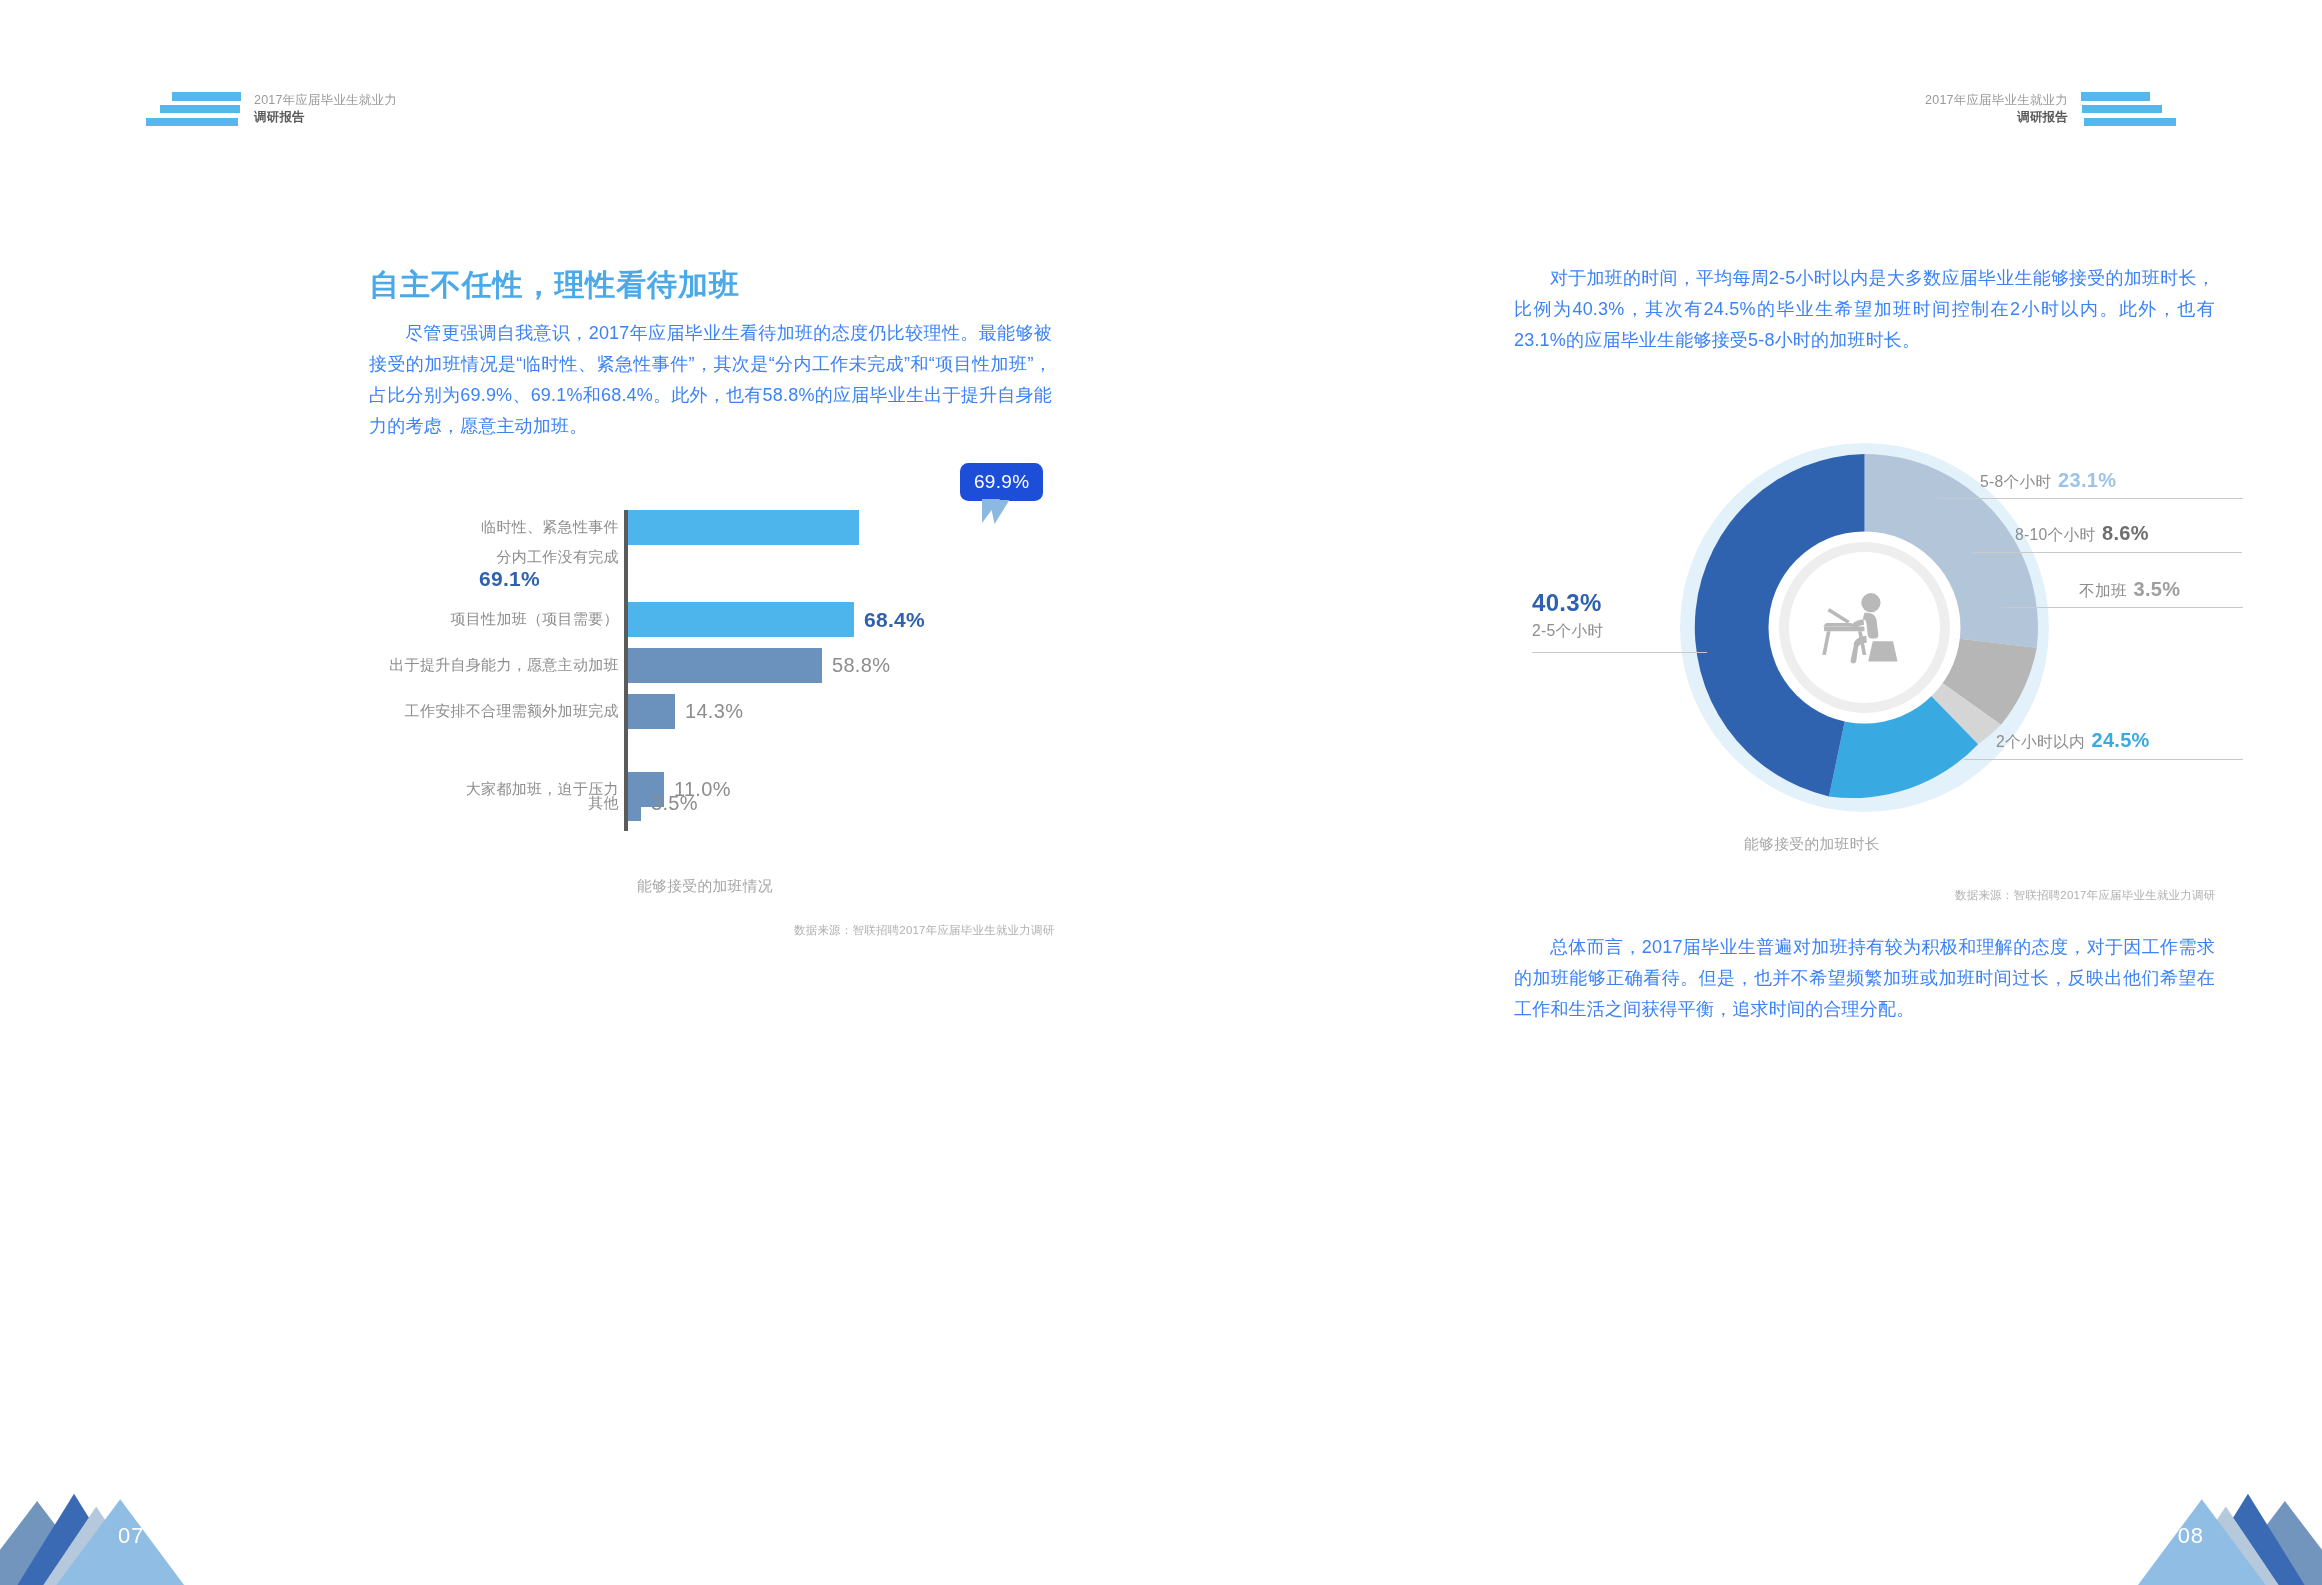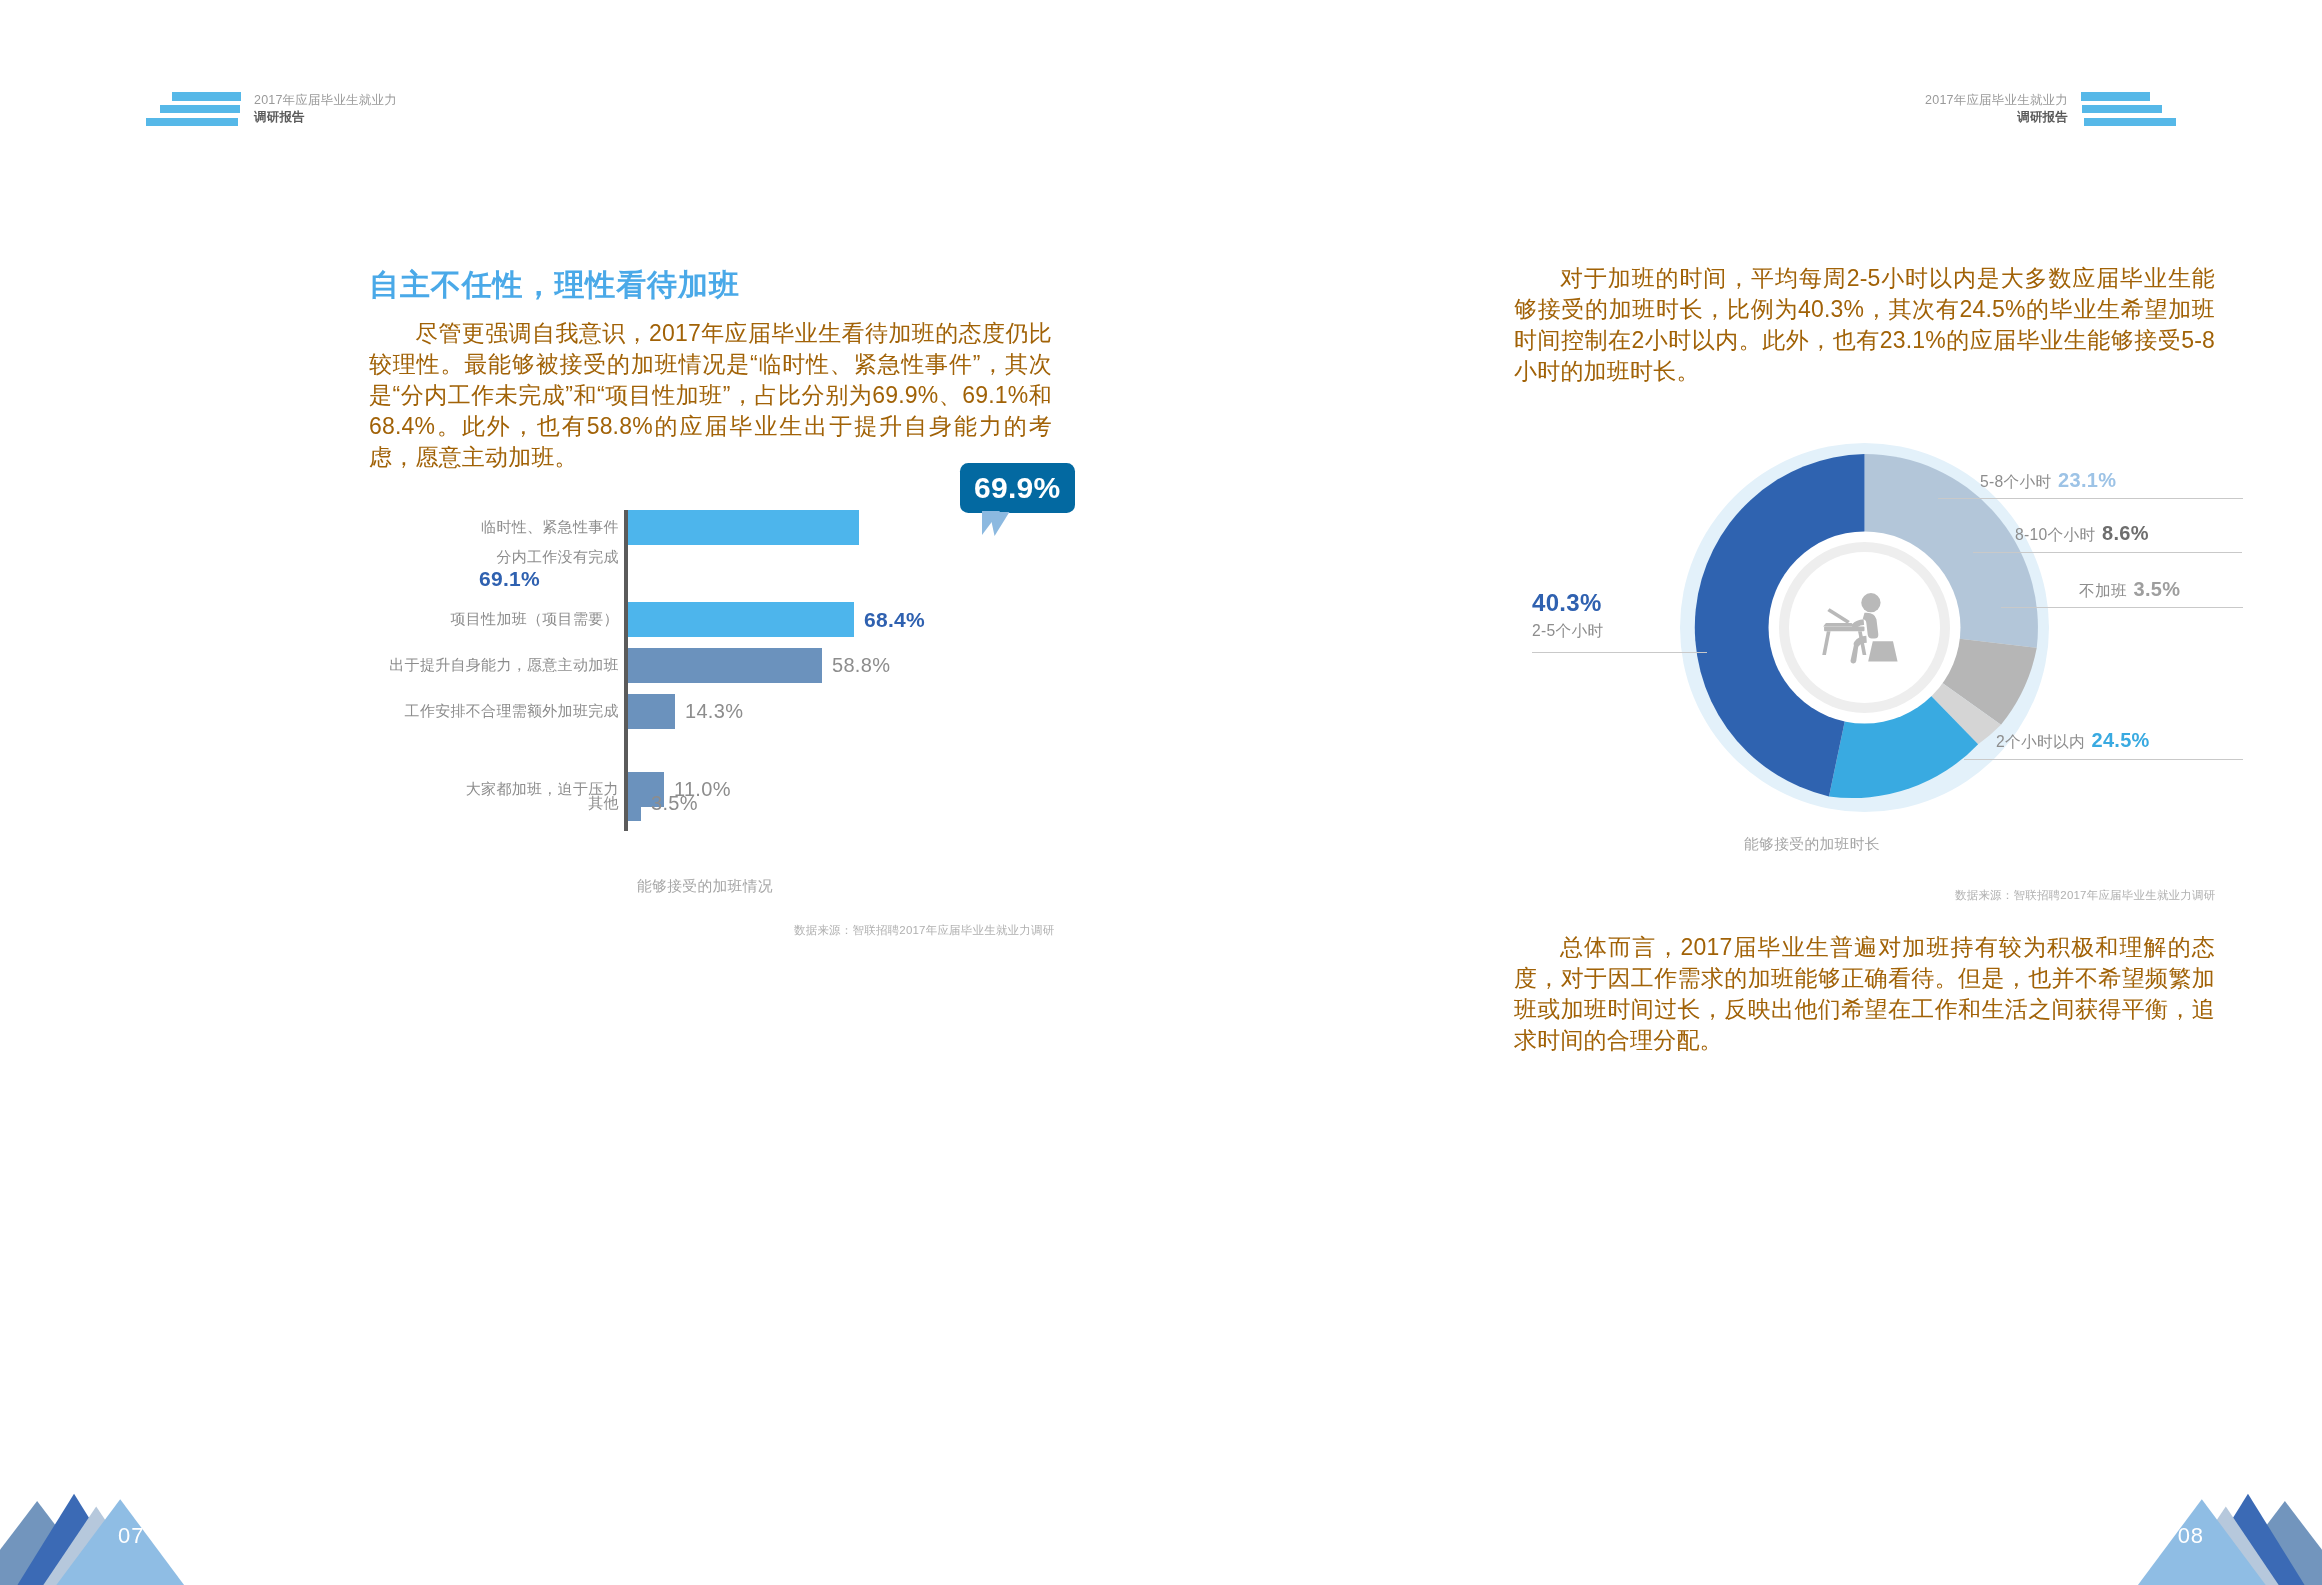--- a/index.html
+++ b/index.html
@@ -31,21 +31,21 @@
 
   
   .sec-title {
     position:absolute; left:369px; top:265px;
     font-size:30px; font-weight:bold; color:#4aa9e8; letter-spacing:0.9px;
   }
 
   
   .para {
     position:absolute;
-    font-size:23px; line-height:31px; color:#a16207;
+    font-size:18px; line-height:31px; color:#3b82f6;
     text-align:justify; text-indent:2em;
     letter-spacing:0.2px;
   }
   #para-left  { left:369px; top:318px; width:683px; }
   #para-right { left:1514px; top:263px; width:701px; }
   #para-concl { left:1514px; top:932px; width:701px; }
 
   
   .barchart { position:absolute; left:369px; top:480px; width:701px; height:369px; }
   .axis-line {
@@ -58,22 +58,22 @@
     font-size:15px; color:#8d8d8d; white-space:nowrap; letter-spacing:0.3px;
   }
   .brow .bbar { height:35px; }
   .brow .bval {
     margin-left:10px; font-size:20px; color:#8d8d8d; white-space:nowrap;
     letter-spacing:0.3px;
   }
   .brow .bval.strong { font-weight:bold; color:#2f61b0; font-size:21px; }
 
   .bubble {
-    position:absolute; background:#0369a1; border-radius:8.3px;
-    color:#ffffff; font-weight:bold; font-size:30px;
+    position:absolute; background:#1d4ed8; border-radius:8.3px;
+    color:#ffffff; font-weight:normal; font-size:19px;
     padding:7.4px 14px 8.3px 14px; letter-spacing:0.3px;
   }
   .bubble:after {
     content:""; position:absolute; left:26px; bottom:-23px;
     border-left:12px solid #8cb9e0;
     border-right:8.3px solid transparent;
     border-top:24px solid #8cb9e0;
     border-bottom:0;
     transform:skewX(-16deg);
     width:0; height:0;

